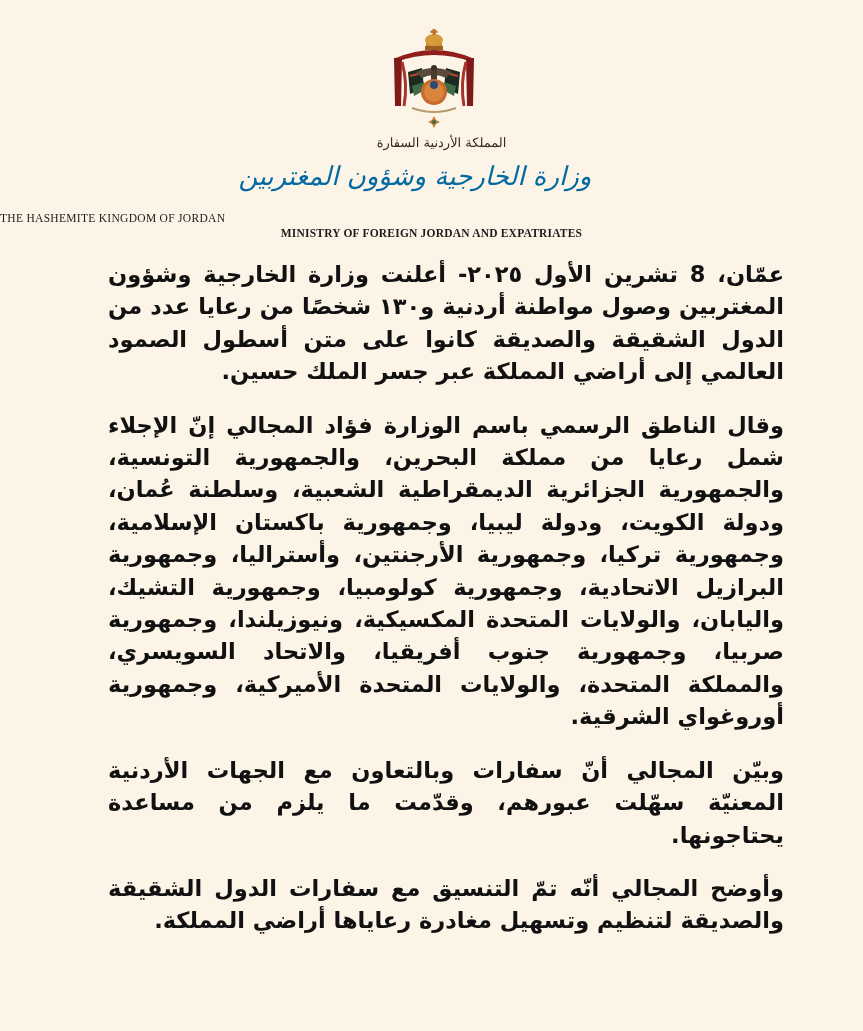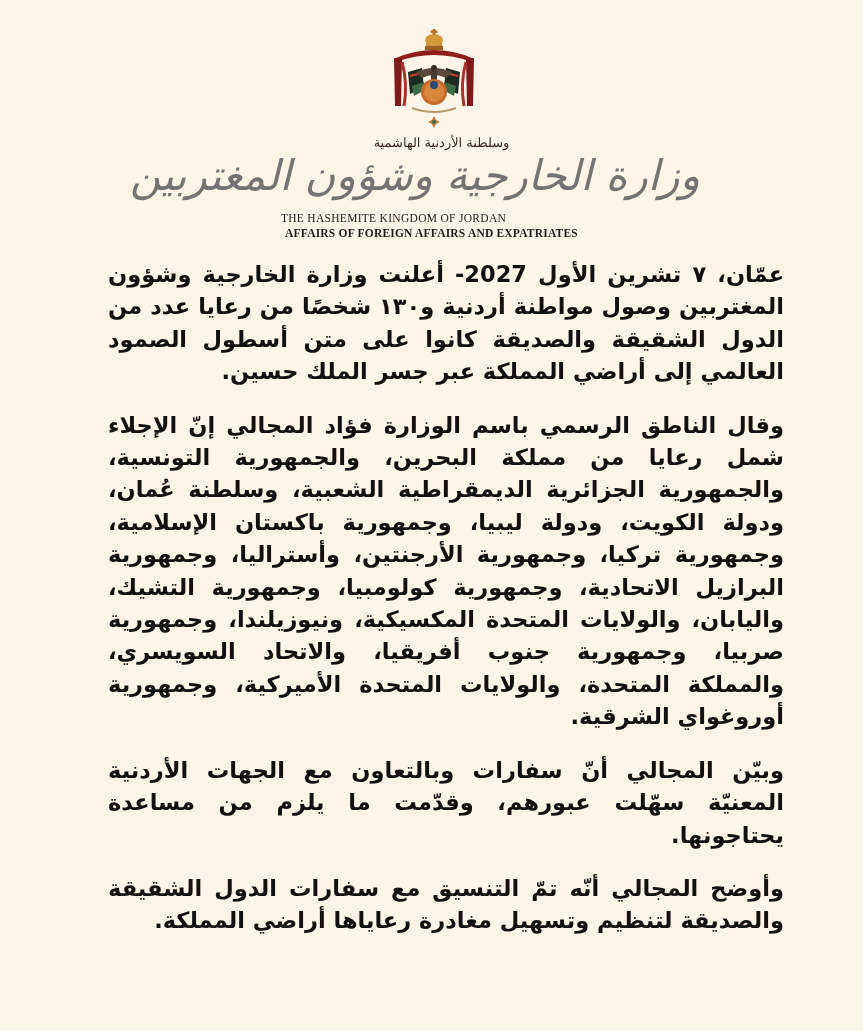--- a/index.html
+++ b/index.html
@@ -42,38 +42,38 @@
     text-align: center;
     padding-left: 20px;
     box-sizing: border-box;
   }
   .ministry-ar {
     position: absolute;
     left: 0;
     width: 830px;
     top: 155px;
     font-family: "DejaVu Serif", "Liberation Serif", serif;
-    font-size: 42px;
+    font-size: 26px;
     font-style: italic;
-    color: #737373;
+    color: #0369a1;
     direction: rtl;
     text-align: center;
     letter-spacing: -0.5px;
     line-height: 42px;
   }
   .kingdom-en {
     position: absolute;
     left: 0;
     width: 787px;
     top: 212px;
     font-family: "Liberation Serif", "DejaVu Serif", serif;
     font-size: 11.5px;
     color: #1c1c1c;
     letter-spacing: 0.3px;
-    text-align: center;
+    text-align: left;
   }
   .ministry-en {
     position: absolute;
     left: 0;
     width: 863px;
     top: 227px;
     font-family: "Liberation Serif", "DejaVu Serif", serif;
     font-size: 11.5px;
     font-weight: bold;
     color: #1c1c1c;
@@ -143,24 +143,24 @@
 
     <path d="M24 80 Q46 88 68 80" stroke="#B89A6A" stroke-width="2" fill="none"></path>
 
     <g>
       <polygon points="46,88 49,94 46,100 43,94" fill="#C57A35"></polygon>
       <polygon points="40,94 46,91 52,94 46,97" fill="#C57A35"></polygon>
       <circle cx="46" cy="94" r="2" fill="#3E6B45"></circle>
     </g>
   </svg>
 
-  <div class="kingdom-ar">وسلطنة الأردنية الهاشمية</div>
+  <div class="kingdom-ar">المملكة الأردنية السفارة</div>
   <div class="ministry-ar">وزارة الخارجية وشؤون المغتربين</div>
   <div class="kingdom-en">THE HASHEMITE KINGDOM OF JORDAN</div>
-  <div class="ministry-en">AFFAIRS OF FOREIGN AFFAIRS AND EXPATRIATES</div>
+  <div class="ministry-en">MINISTRY OF FOREIGN JORDAN AND EXPATRIATES</div>
 </div>
 
 <div class="body-text">
-  <p>عمّان، ٧ تشرين الأول 2027- أعلنت وزارة الخارجية وشؤون المغتربين وصول مواطنة أردنية و١٣٠ شخصًا من رعايا عدد من الدول الشقيقة والصديقة كانوا على متن أسطول الصمود العالمي إلى أراضي المملكة عبر جسر الملك حسين.</p>
+  <p>عمّان، 8 تشرين الأول ٢٠٢٥- أعلنت وزارة الخارجية وشؤون المغتربين وصول مواطنة أردنية و١٣٠ شخصًا من رعايا عدد من الدول الشقيقة والصديقة كانوا على متن أسطول الصمود العالمي إلى أراضي المملكة عبر جسر الملك حسين.</p>
   <p>وقال الناطق الرسمي باسم الوزارة فؤاد المجالي إنّ الإجلاء شمل رعايا من مملكة البحرين، والجمهورية التونسية، والجمهورية الجزائرية الديمقراطية الشعبية، وسلطنة عُمان، ودولة الكويت، ودولة ليبيا، وجمهورية باكستان الإسلامية، وجمهورية تركيا، وجمهورية الأرجنتين، وأستراليا، وجمهورية البرازيل الاتحادية، وجمهورية كولومبيا، وجمهورية التشيك، واليابان، والولايات المتحدة المكسيكية، ونيوزيلندا، وجمهورية صربيا، وجمهورية جنوب أفريقيا، والاتحاد السويسري، والمملكة المتحدة، والولايات المتحدة الأميركية، وجمهورية أوروغواي الشرقية.</p>
   <p>وبيّن المجالي أنّ سفارات وبالتعاون مع الجهات الأردنية المعنيّة سهّلت عبورهم، وقدّمت ما يلزم من مساعدة يحتاجونها.</p>
   <p>وأوضح المجالي أنّه تمّ التنسيق مع سفارات الدول الشقيقة والصديقة لتنظيم وتسهيل مغادرة رعاياها أراضي المملكة.</p>
 </div>
 
 </body></html>

